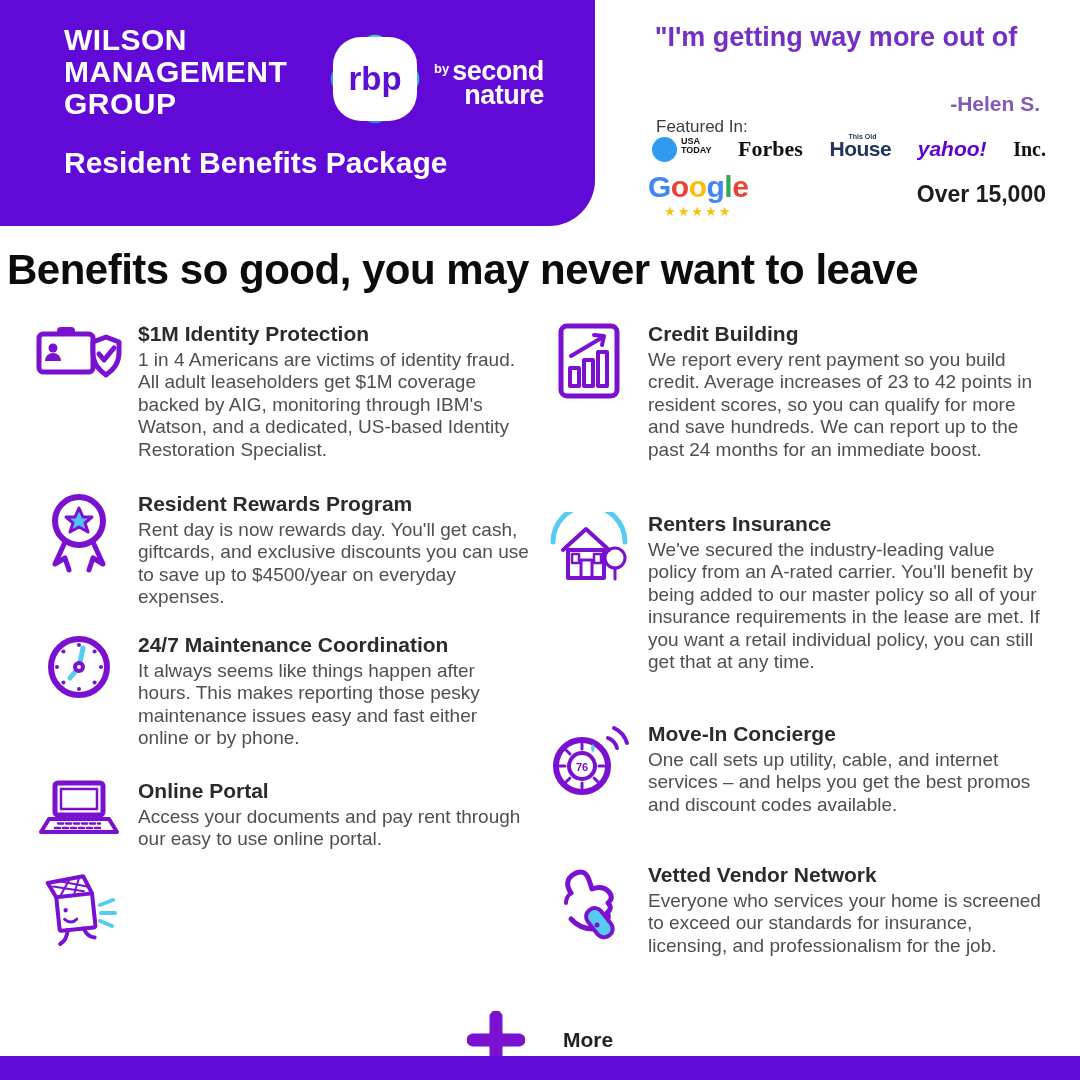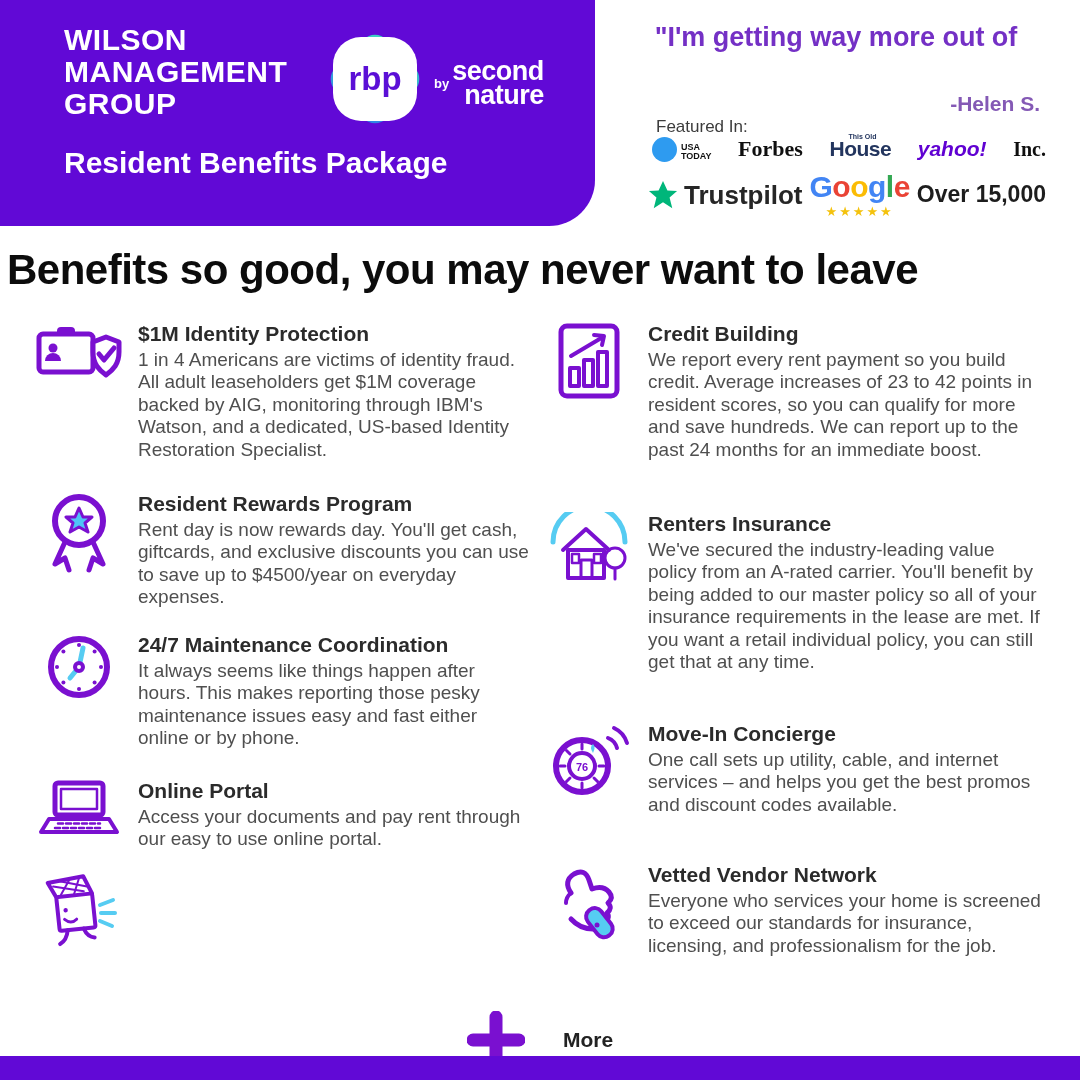--- a/index.html
+++ b/index.html
@@ -20,32 +20,32 @@
     font-size:30px;line-height:1.07;letter-spacing:.5px;}
   .package-title{position:absolute;left:64px;top:146px;color:#fff;font-weight:700;font-size:30px;}
 
   .badge{position:absolute;left:328px;top:32px;width:94px;height:94px;}
   .badge .diamond{position:absolute;inset:11px;background:linear-gradient(160deg,#3ED6C0,#2F7FE8);
     border-radius:16px;transform:rotate(45deg);}
   .badge .face{position:absolute;inset:5px;background:#fff;border-radius:28px;
     display:flex;align-items:center;justify-content:center;}
   .badge .face span{color:#5B0FD6;font-weight:800;font-size:33px;}
   .by-brand{position:absolute;left:434px;top:60px;color:#fff;display:flex;gap:3px;}
-  .by-brand .by{font-size:13px;font-weight:600;margin-top:16px;}
+  .by-brand .by{font-size:13px;font-weight:600;margin-top:1px;}
   .brand{display:flex;flex-direction:column;align-items:flex-end;font-weight:800;
     font-size:27px;line-height:.88;letter-spacing:-.5px;}
 
   
   .quote{position:absolute;left:616px;top:20px;width:440px;text-align:center;
     color:var(--quote-purple);font-weight:700;font-size:27px;line-height:1.27;}
   .attribution{position:absolute;right:40px;top:92px;color:#8459B5;font-weight:700;font-size:21px;}
   .featured-label{position:absolute;left:656px;top:117px;font-size:17px;color:#3c3c3c;}
   .featured-row{position:absolute;left:652px;top:136px;width:394px;display:flex;
     align-items:center;justify-content:space-between;}
-  .usat{display:flex;align-items:flex-end;gap:4px;}
+  .usat{display:flex;align-items:flex-start;gap:4px;}
   .usat-circle{width:25px;height:25px;border-radius:50%;background:#2E9BF0;}
   .usat-text{font-size:9px;font-weight:800;line-height:1.05;color:#111;}
   .forbes{font-family:"Liberation Serif",serif;font-weight:700;font-size:22px;color:#0f0f0f;}
   .house{position:relative;color:#23355E;}
   .house-big{font-weight:800;font-size:21px;letter-spacing:-.5px;}
   .house-small{position:absolute;top:-4px;left:19px;font-size:7px;font-weight:700;}
   .yahoo{font-weight:800;font-style:italic;font-size:21px;color:#6001D2;}
   .inc{font-family:"Liberation Serif",serif;font-weight:700;font-size:20px;color:#0f0f0f;}
   .reviews-row{position:absolute;left:648px;top:172px;width:398px;display:flex;
     align-items:center;justify-content:space-between;}
@@ -119,26 +119,20 @@
     <div class="forbes">Forbes</div>
     <div class="house">
       <div class="house-small">This Old</div>
       <div class="house-big">House</div>
     </div>
     <div class="yahoo">yahoo!</div>
     <div class="inc">Inc.</div>
   </div>
 
   <div class="reviews-row">
-    <div class="trustpilot">
-      <svg width="30" height="30" viewBox="0 0 32 32">
-        <polygon points="16,1 20.7,11.2 31,11.8 23,18.6 25.9,30 16,23.8 6.1,30 9,18.6 1,11.8 11.3,11.2" fill="#00B67A"></polygon>
-      </svg>
-      <span>Trustpilot</span>
-    </div>
     <div class="google-block">
       <span class="google-text"><span style="color: rgb(66, 133, 244);">G</span><span style="color: rgb(234, 67, 53);">o</span><span style="color: rgb(251, 188, 5);">o</span><span style="color: rgb(66, 133, 244);">g</span><span style="color: rgb(52, 168, 83);">l</span><span style="color: rgb(234, 67, 53);">e</span></span>
       <span class="google-stars">★★★★★</span>
     </div>
     <div class="review-summary">
       <div>Over 15,000</div>
     </div>
   </div>
 
   <div class="headline">Benefits so good, you may never want to leave</div>

